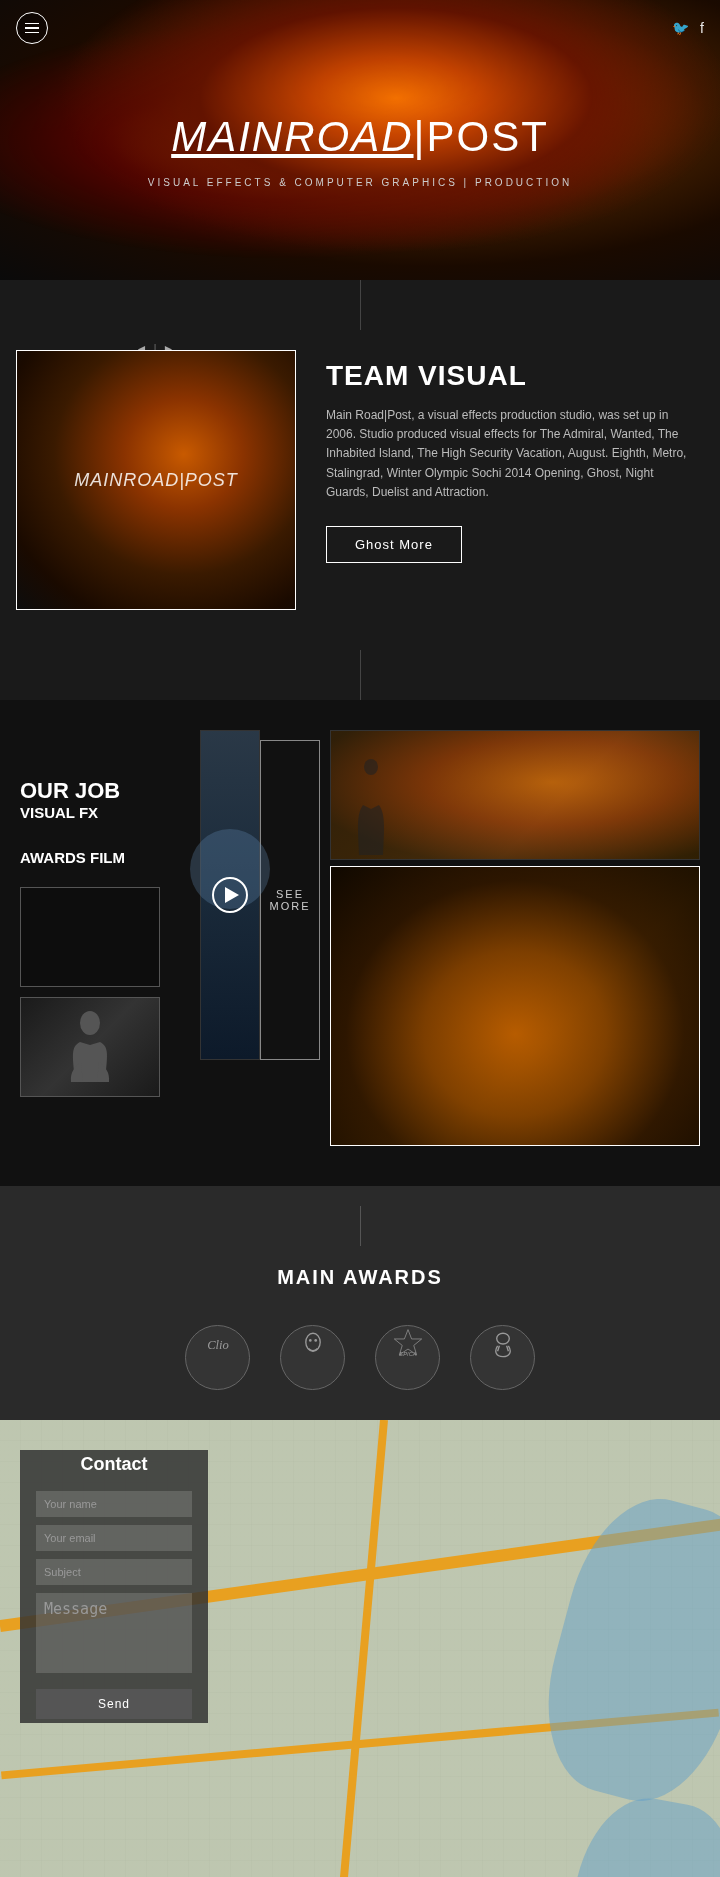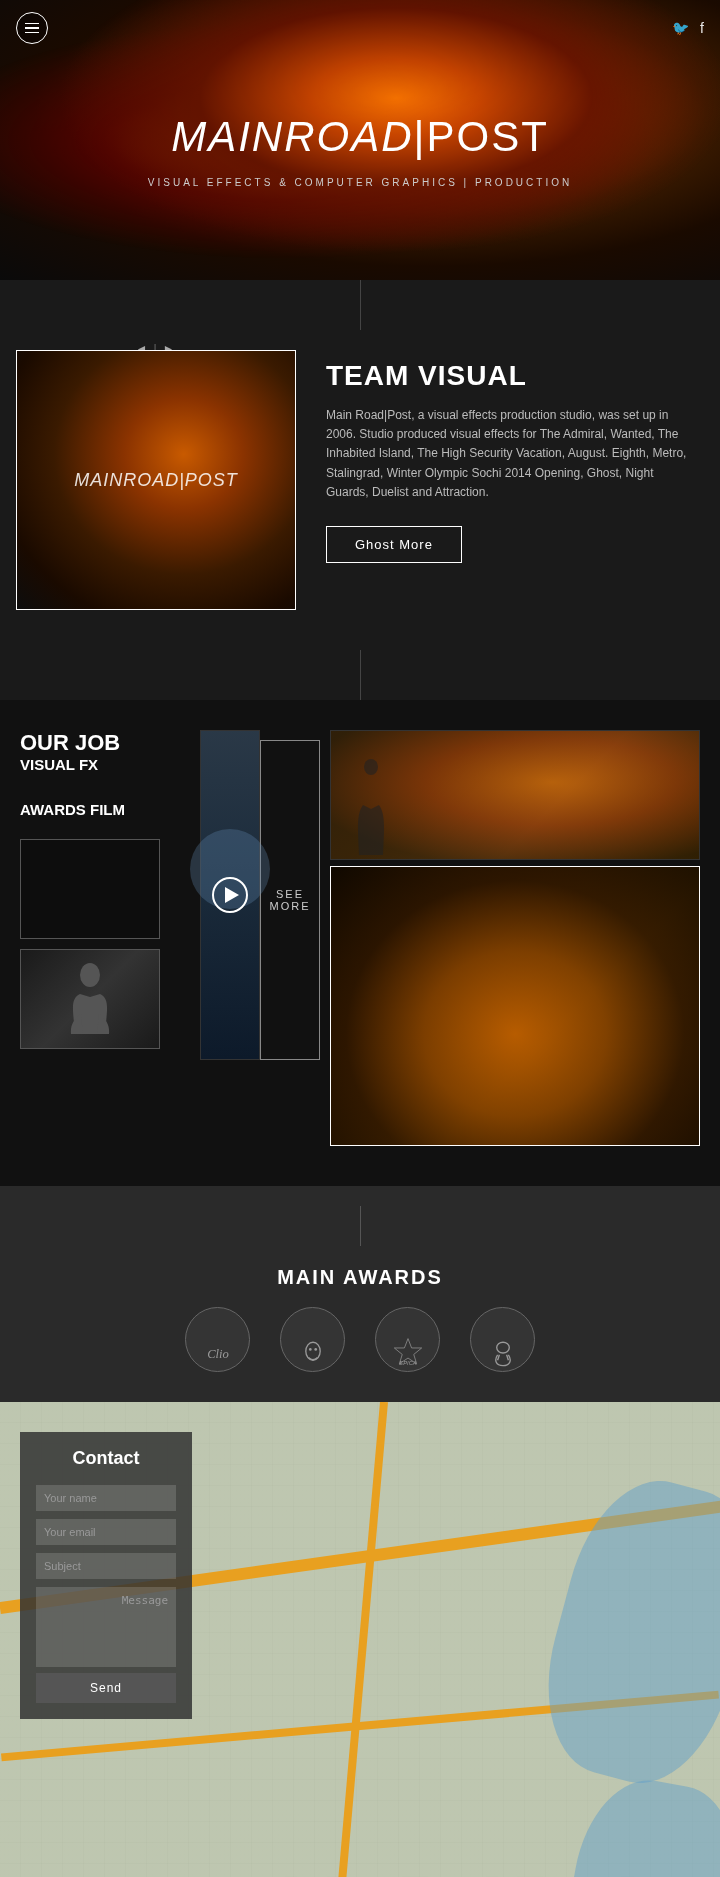--- a/index.html
+++ b/index.html
@@ -207,20 +207,21 @@
     }
     .ourjob-layout {
       display: flex;
       flex-direction: row;
       gap: 10px;
       align-items: flex-start;
     }
     .ourjob-left {
       width: 170px;
       flex-shrink: 0;
+      margin-top: 48px;
     }
     .ourjob-title {
       font-size: 22px;
       font-weight: 800;
       color: #fff;
       line-height: 1.2;
       margin-bottom: 20px;
     }
     .ourjob-title .sub {
       font-size: 15px;
@@ -340,36 +341,36 @@
       width: 1px;
       height: 40px;
       background: #555;
       margin: 0 auto 20px;
     }
     .awards-title {
       font-size: 20px;
       font-weight: 700;
       color: #fff;
       letter-spacing: 2px;
-      margin-bottom: 18px;
+      margin-bottom: 36px;
     }
     .awards-logos {
       display: flex;
       justify-content: center;
       align-items: center;
       gap: 30px;
       flex-wrap: wrap;
     }
     .award-logo {
       width: 65px;
       height: 65px;
       border-radius: 50%;
       border: 1.5px solid #666;
       display: flex;
-      align-items: flex-end;
+      align-items: flex-start;
       justify-content: center;
       background: rgba(255,255,255,0.05);
       color: #aaa;
       font-size: 11px;
       text-align: center;
       font-style: italic;
     }
     .award-logo svg {
       width: 36px;
       height: 36px;
@@ -405,23 +406,23 @@
     }
     .map-water {
       position: absolute;
       background: rgba(100,160,200,0.5);
       border-radius: 40%;
     }
     .contact-panel {
       position: absolute;
       top: 30px;
       left: 20px;
-      width: 172px;
+      width: 188px;
       background: rgba(50,50,50,0.85);
-      padding: 16px 16px;
+      padding: 4px 16px;
       z-index: 10;
     }
     .contact-panel-title {
       font-size: 18px;
       font-weight: 700;
       color: #fff;
       text-align: center;
       margin-bottom: 16px;
     }
     .contact-input {
@@ -433,29 +434,28 @@
       border: none;
       color: #ccc;
       margin-bottom: 8px;
       outline: none;
     }
     .contact-input::placeholder { color: #999; }
     .contact-textarea {
       display: block;
       width: 100%;
       padding: 7px 8px;
-      font-size: 11px;
+      font-size: 15px;
       background: rgba(255,255,255,0.15);
       border: none;
       color: #ccc;
       height: 80px;
       resize: none;
-      margin-bottom: 6px;
+      margin-bottom: 16px;
       outline: none;
-      text-align: right;
     }
     .contact-textarea::placeholder { color: #999; }
     .send-btn {
       display: block;
       width: 100%;
       padding: 8px 0;
       background: #555;
       color: #fff;
       font-size: 12px;
       border: none;
@@ -491,21 +491,21 @@
           <span></span>
       </div>
     </div>
     <div class="social-icons">
       <a class="social-icon" href="#">🐦</a>
       <a class="social-icon" href="#">f</a>
     </div>
   </div>
   <div class="hero-logo">
     <div class="hero-logo-text">
-      <span style="font-style:italic; font-weight:300;">mainroad</span><span class="pipe">|</span><span class="post">post</span>
+      <span style="font-style:italic; font-weight:300;text-decoration:underline;">mainroad</span><span class="pipe">|</span><span class="post">post</span>
     </div>
     <div class="hero-tagline">VISUAL EFFECTS &amp; COMPUTER GRAPHICS | PRODUCTION</div>
   </div>
 </section>
 
 <div class="divider-container">
   <div class="v-line2"></div>
 </div>
 
 <section class="team-section">

